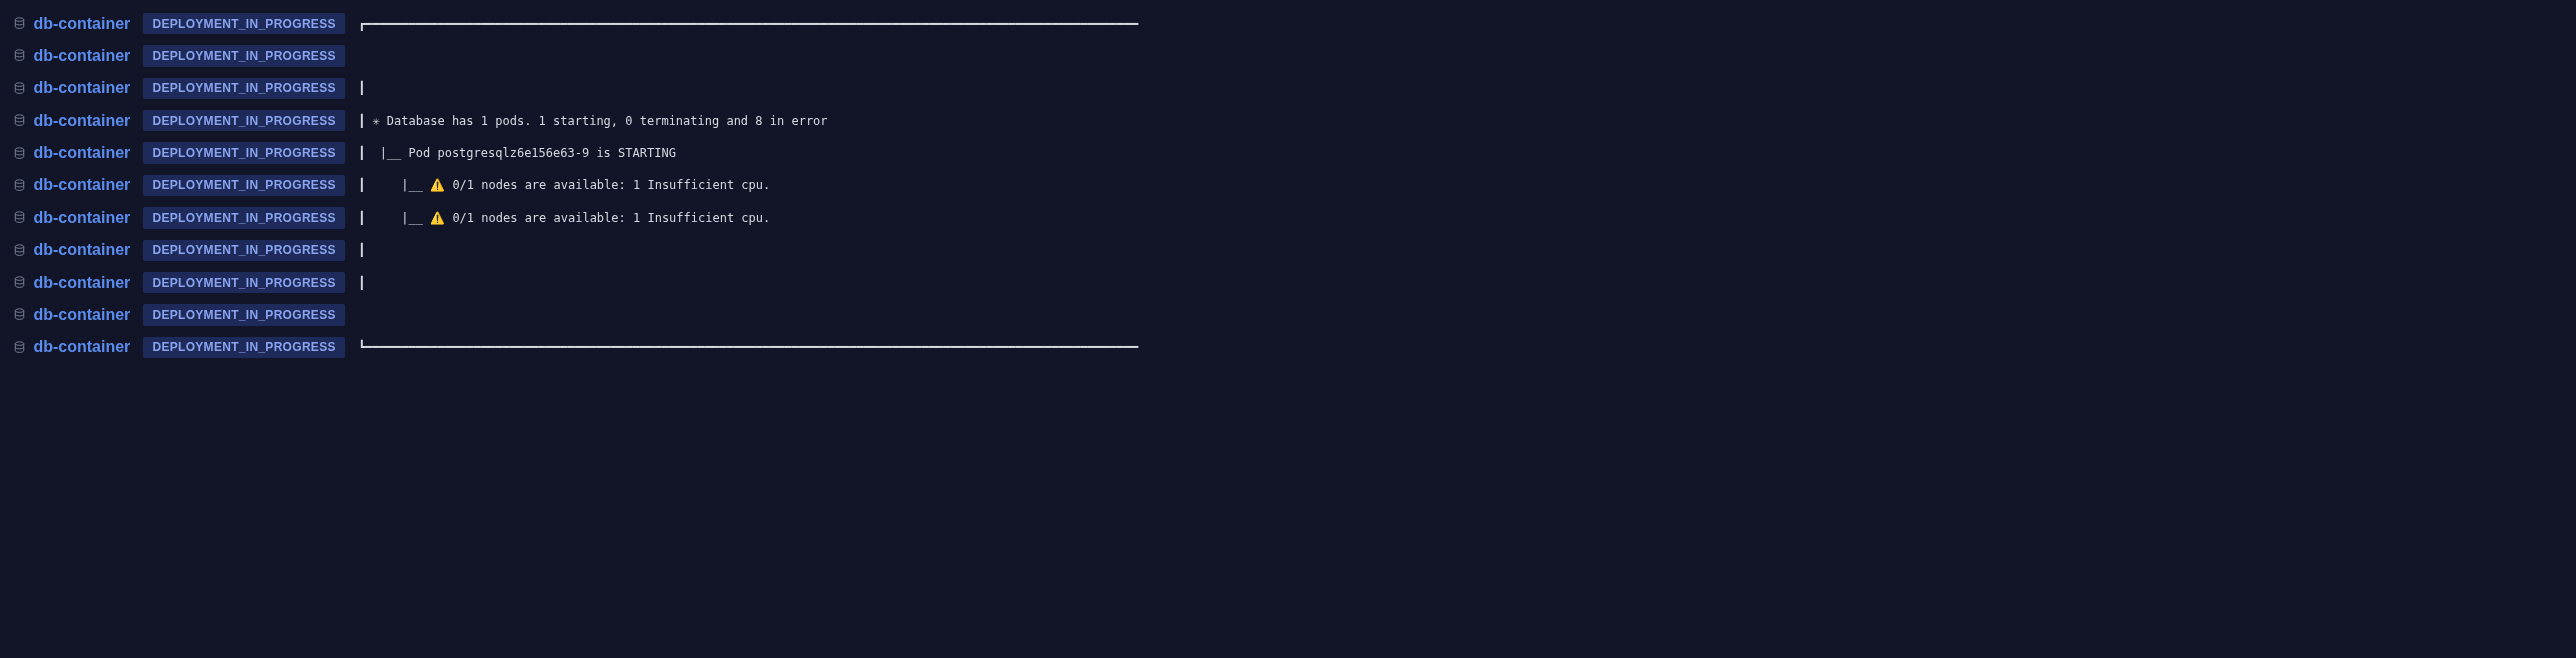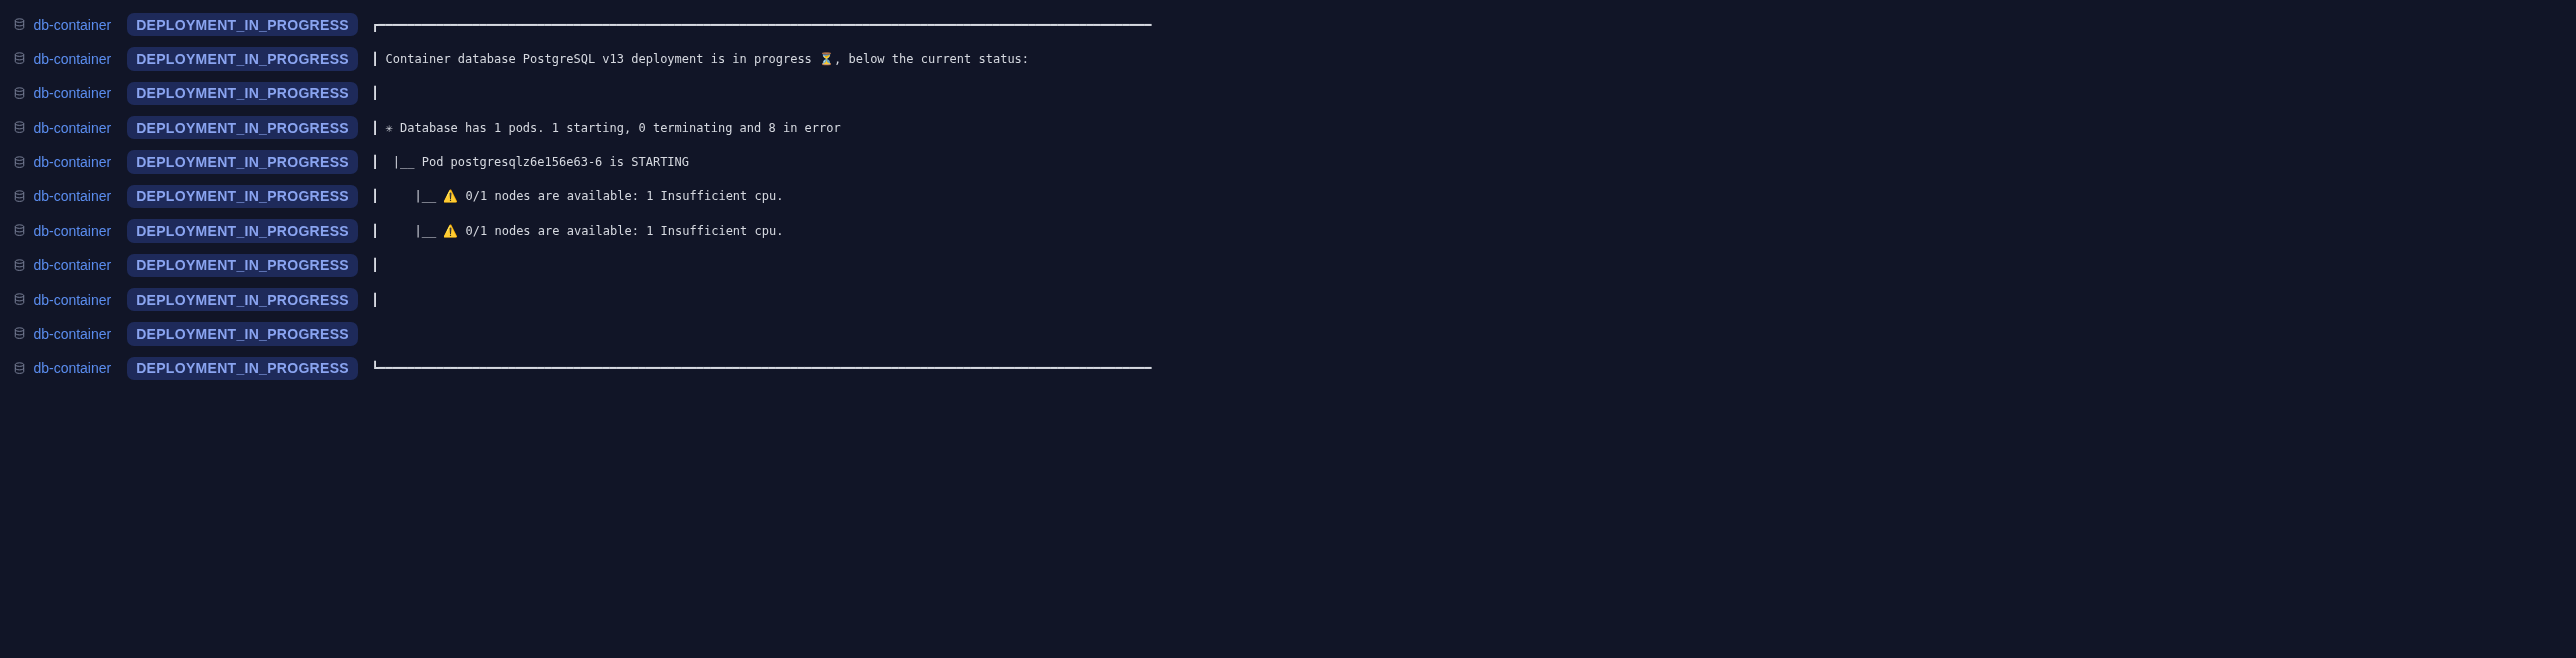--- a/index.html
+++ b/index.html
@@ -26,32 +26,32 @@
       flex-shrink: 0;
     }
     .db-icon {
       width: 13px;
       height: 13px;
       flex-shrink: 0;
     }
     .source-label {
       color: #5b8def;
       font-family: 'Segoe UI', Arial, sans-serif;
-      font-size: 14px;
-      font-weight: 400;
+      font-size: 16px;
+      font-weight: 700;
     }
     .badge {
       background: #1e2a5a;
       color: #8aa4f0;
       font-family: 'Segoe UI', Arial, sans-serif;
-      font-size: 14px;
+      font-size: 12px;
       font-weight: 700;
       letter-spacing: 0.3px;
       padding: 3.7px 9.2px;
-      border-radius: 7px;
+      border-radius: 2px;
       flex-shrink: 0;
       min-width: 142px;
       text-align: right;
     }
     .msg {
       color: #d6d9e0;
       font-family: 'Menlo', 'Monaco', 'Consolas', monospace;
       font-size: 12px;
       white-space: pre;
     }
@@ -75,21 +75,20 @@
     <div class="log-row">
       <div class="source">
 <svg class="db-icon" viewBox="0 0 16 16" fill="none">
   <ellipse cx="8" cy="3.2" rx="5.2" ry="2.2" stroke="#7a8299" stroke-width="1.2"></ellipse>
   <path d="M2.8 3.2v4.3c0 1.2 2.33 2.2 5.2 2.2s5.2-1 5.2-2.2V3.2" stroke="#7a8299" stroke-width="1.2"></path>
   <path d="M2.8 7.5v4.3c0 1.2 2.33 2.2 5.2 2.2s5.2-1 5.2-2.2V7.5" stroke="#7a8299" stroke-width="1.2"></path>
 </svg>
         <span class="source-label">db-container</span>
       </div>
       <span class="badge">DEPLOYMENT_IN_PROGRESS</span>
-      <span class="msg">┃ Container database PostgreSQL v13 deployment is in progress ⏳, below the current status:</span>
     </div>
     <div class="log-row">
       <div class="source">
 <svg class="db-icon" viewBox="0 0 16 16" fill="none">
   <ellipse cx="8" cy="3.2" rx="5.2" ry="2.2" stroke="#7a8299" stroke-width="1.2"></ellipse>
   <path d="M2.8 3.2v4.3c0 1.2 2.33 2.2 5.2 2.2s5.2-1 5.2-2.2V3.2" stroke="#7a8299" stroke-width="1.2"></path>
   <path d="M2.8 7.5v4.3c0 1.2 2.33 2.2 5.2 2.2s5.2-1 5.2-2.2V7.5" stroke="#7a8299" stroke-width="1.2"></path>
 </svg>
         <span class="source-label">db-container</span>
       </div>
@@ -111,21 +110,21 @@
     <div class="log-row">
       <div class="source">
 <svg class="db-icon" viewBox="0 0 16 16" fill="none">
   <ellipse cx="8" cy="3.2" rx="5.2" ry="2.2" stroke="#7a8299" stroke-width="1.2"></ellipse>
   <path d="M2.8 3.2v4.3c0 1.2 2.33 2.2 5.2 2.2s5.2-1 5.2-2.2V3.2" stroke="#7a8299" stroke-width="1.2"></path>
   <path d="M2.8 7.5v4.3c0 1.2 2.33 2.2 5.2 2.2s5.2-1 5.2-2.2V7.5" stroke="#7a8299" stroke-width="1.2"></path>
 </svg>
         <span class="source-label">db-container</span>
       </div>
       <span class="badge">DEPLOYMENT_IN_PROGRESS</span>
-      <span class="msg">┃  |__ Pod postgresqlz6e156e63-6 is STARTING</span>
+      <span class="msg">┃  |__ Pod postgresqlz6e156e63-9 is STARTING</span>
     </div>
     <div class="log-row">
       <div class="source">
 <svg class="db-icon" viewBox="0 0 16 16" fill="none">
   <ellipse cx="8" cy="3.2" rx="5.2" ry="2.2" stroke="#7a8299" stroke-width="1.2"></ellipse>
   <path d="M2.8 3.2v4.3c0 1.2 2.33 2.2 5.2 2.2s5.2-1 5.2-2.2V3.2" stroke="#7a8299" stroke-width="1.2"></path>
   <path d="M2.8 7.5v4.3c0 1.2 2.33 2.2 5.2 2.2s5.2-1 5.2-2.2V7.5" stroke="#7a8299" stroke-width="1.2"></path>
 </svg>
         <span class="source-label">db-container</span>
       </div>

